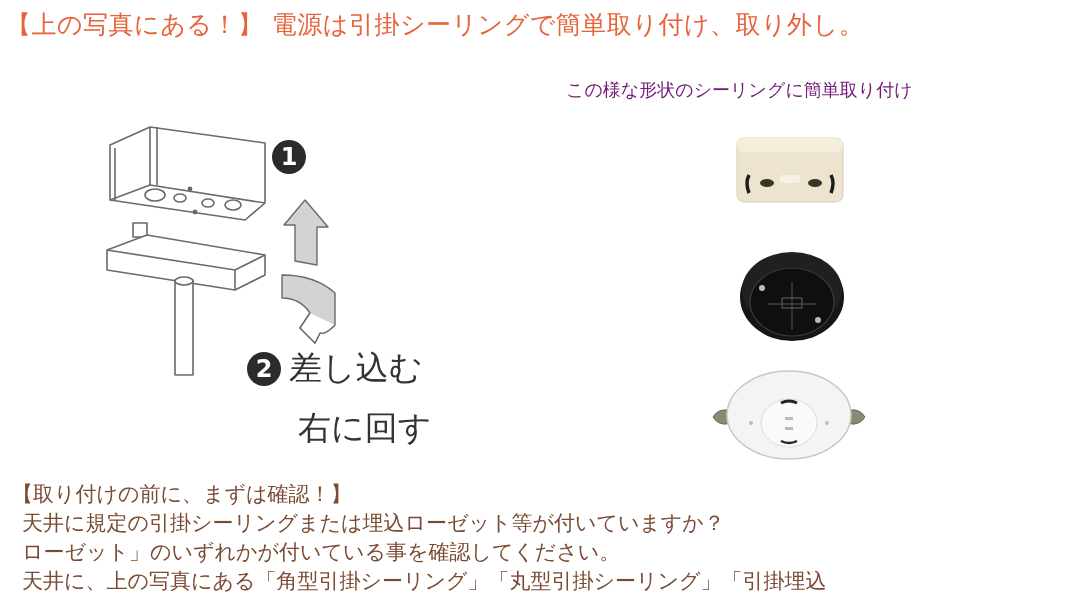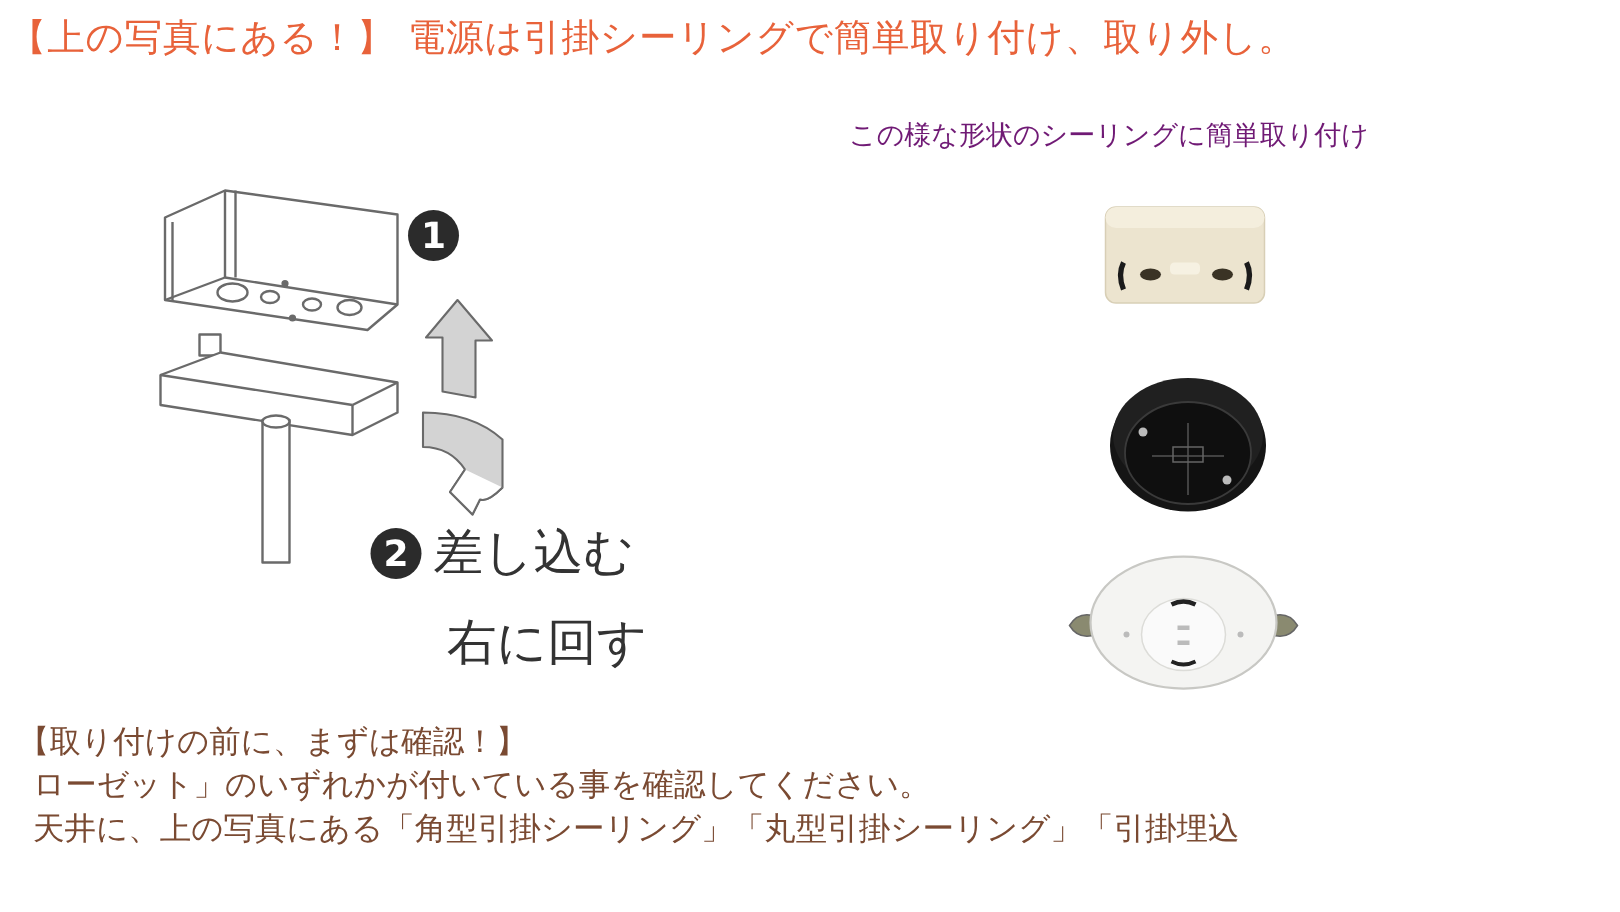--- a/index.html
+++ b/index.html
@@ -133,15 +133,16 @@
     <path d="M76,76 Q84,80 92,76" stroke="#222" stroke-width="2.5" fill="none"></path>
     <rect x="80" y="52" width="8" height="3" fill="#bbb"></rect>
     <rect x="80" y="62" width="8" height="3" fill="#bbb"></rect>
     <circle cx="46" cy="58" r="2" fill="#bbb"></circle>
     <circle cx="122" cy="58" r="2" fill="#bbb"></circle>
   </svg>
 </div>
 
 <div class="notice">
   <div>【取り付けの前に、まずは確認！】</div>
+  <div class="indent">天井に規定の引掛シーリングまたは埋込ローゼット等が付いていますか？</div>
   <div class="indent">ローゼット」のいずれかが付いている事を確認してください。</div>
   <div class="indent">天井に、上の写真にある「角型引掛シーリング」「丸型引掛シーリング」「引掛埋込</div>
 </div>
 
 </body></html>

